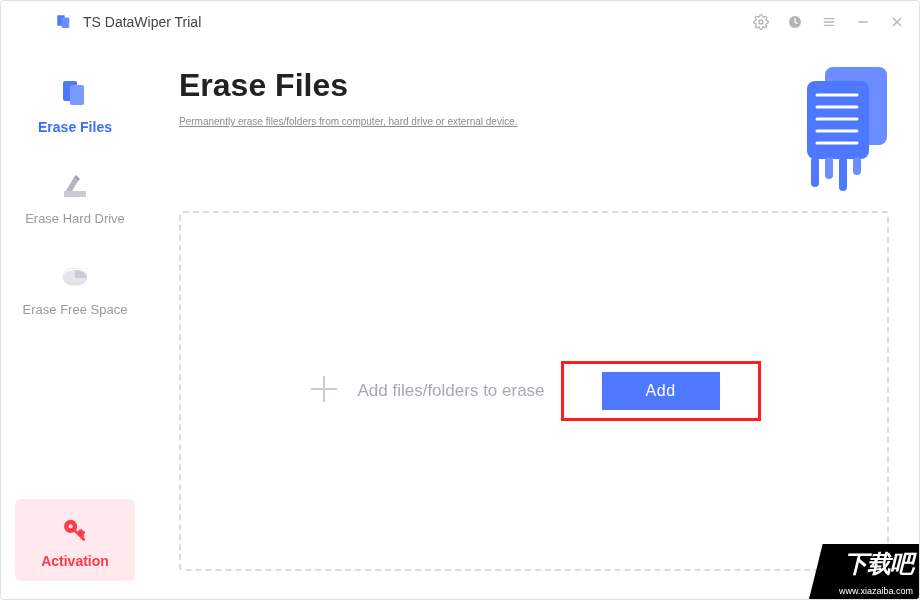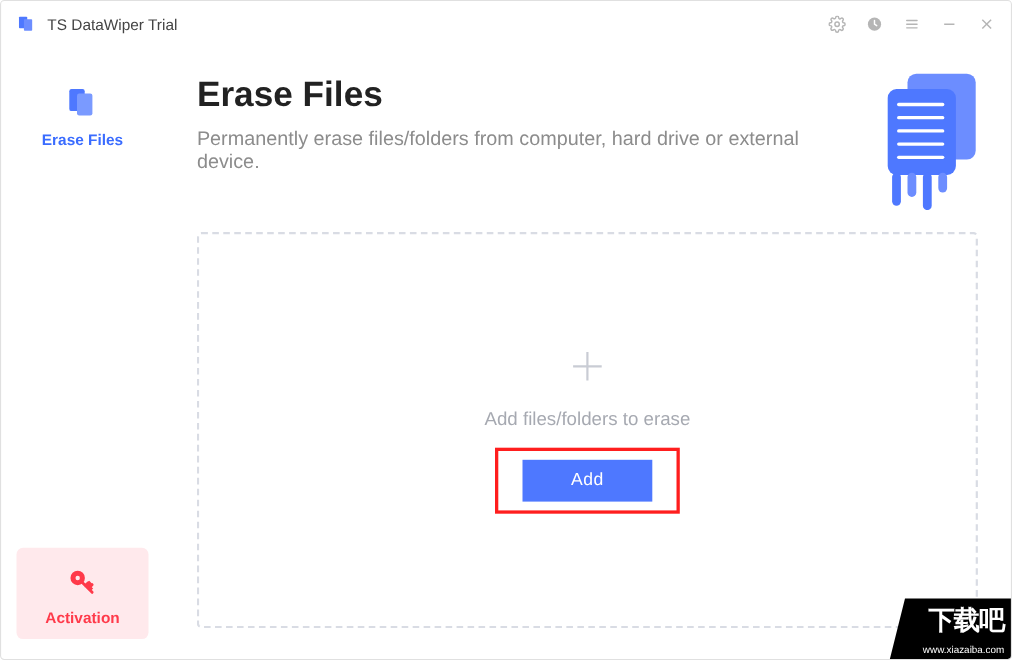--- a/index.html
+++ b/index.html
@@ -1,19 +1,19 @@
 <!DOCTYPE html>
 <html><head>
 <meta charset="utf-8">
 <style>
   * { box-sizing: border-box; margin: 0; padding: 0; font-family: "Segoe UI", Arial, sans-serif; }
   body { width: 920px; height: 600px; background: #fff; overflow: hidden; position: relative; border: 1px solid #e0e0e0; border-radius: 4px; }
   
   
-  .titlebar { height: 42px; display: flex; align-items: center; padding: 0 14px; }
+  .titlebar { height: 42px; display: flex; align-items: center; padding: 0 14px; margin-left: 40px; }
   .titlebar-left { display: flex; align-items: center; gap: 10px; }
   .app-logo svg { width: 18px; height: 18px; display: block; }
   .app-title { font-size: 14px; color: #444; }
   .titlebar-spacer { flex: 1; }
   .titlebar-icons { display: flex; align-items: center; gap: 18px; color: #b5b5b5; }
   .titlebar-icons .tb-btn { cursor: pointer; display: flex; align-items: center; justify-content: center; }
   .tb-btn svg { width: 16px; height: 16px; display: block; }
   
   
   .body-row { display: flex; height: calc(100% - 42px); }
@@ -29,35 +29,35 @@
   
   .activation { margin: 0 14px 18px; background: #ffe9ec; border-radius: 6px; display: flex; flex-direction: column; align-items: center; padding: 16px 16px 12px; cursor: pointer; }
   .activation svg { width: 28px; height: 28px; }
   .activation-label { color: #ff3a4a; font-weight: 700; font-size: 14px; margin-top: 6px; }
   
   
   .main { flex: 1; position: relative; padding: 0 30px 30px 30px; }
   .header-row { display: flex; align-items: flex-start; padding-top: 24px; }
   .header-text { flex: 1; }
   .page-title { font-size: 32px; font-weight: 700; color: #222; }
-  .page-subtitle { font-size: 18px; color: #8c8c8c; margin-top: 12px; }
+  .page-subtitle { font-size: 10px; color: #8c8c8c; margin-top: 12px; text-decoration: underline; }
   
   .decor { width: 120px; height: 130px; margin-top: -6px; margin-right: -8px; }
   
   
-  .dropzone { margin-top: 20px; height: 360px; border: 2px dashed #d9dce4; border-radius: 4px; display: flex; flex-direction: column; align-items: center; justify-content: center; gap: 16px; }
+  .dropzone { margin-top: 20px; height: 360px; border: 2px dashed #d9dce4; border-radius: 4px; display: flex; flex-direction: row; align-items: center; justify-content: center; gap: 16px; }
   .plus-row { color: #c9ccd4; }
   .dz-label { font-size: 17px; color: #a6a9b1; font-weight: 500; }
-  .dz-button-wrap { position: relative; padding: 8px 22px; border: 3px solid #ff1e1e; }
+  .dz-button-wrap { position: relative; padding: 8px 38px; border: 3px solid #ff1e1e; }
   .dz-button { background: #4e78ff; color: #fff; font-size: 16px; padding: 10px 44px; border: none; cursor: pointer; display: block; letter-spacing: 0.5px; }
   
   
   .watermark { position: absolute; right: 0; bottom: 0; width: 110px; height: 55px; }
   .watermark .bg { position:absolute; inset:0; background:#000; transform: skewX(-14deg); transform-origin: bottom right; }
-  .watermark .txt1 { position:absolute; top:4px; right:6px; color:#fff; font-weight:900; font-size:24px; letter-spacing:-1px; }
+  .watermark .txt1 { position:absolute; top:4px; right:6px; color:#fff; font-weight:900; font-size:24px; font-style:italic; letter-spacing:-1px; }
   .watermark .txt2 { position:absolute; bottom:3px; right:6px; color:#fff; font-size:9px;margin-left:40px; }
 </style>
 </head>
 <body>
 
 <div class="titlebar">
   <div class="titlebar-left">
     <span class="app-logo">
       <svg viewBox="0 0 24 24">
           <rect x="3" y="3" width="10" height="14" rx="1" fill="#4e78ff"></rect>
@@ -108,21 +108,41 @@
     <div class="nav-item active">
       <span class="nav-icon">
         <svg width="36" height="30" viewBox="0 0 36 30">
             <rect x="6" y="2" width="14" height="20" rx="2" fill="#4e78ff"></rect>
             <rect x="13" y="6" width="14" height="20" rx="2" fill="#7a9aff"></rect>
           </svg>
       </span>
       <span class="nav-label">Erase Files</span>
     </div>
 
-
+    <div class="nav-item">
+      <span class="nav-icon">
+        <svg width="34" height="28" viewBox="0 0 34 28">
+            <path d="M6 19 L28 19 L28 25 L6 25 Z" fill="#c9ccd4"></path>
+            <path d="M8 19 L16 5 L20 9 L14 19 Z" fill="#b3b6bf"></path>
+            <path d="M16 5 L20 9 L22 7 L18 3 Z" fill="#9ea1ab"></path>
+          </svg>
+      </span>
+      <span class="nav-label">Erase Hard Drive</span>
+    </div>
+
+    <div class="nav-item">
+      <span class="nav-icon">
+        <svg width="30" height="26" viewBox="0 0 30 26">
+            <ellipse cx="15" cy="14" rx="12" ry="8" fill="#e4e6eb"></ellipse>
+            <path d="M15 6 A12 8 0 0 1 27 14 L15 14 Z" fill="#c9ccd4"></path>
+            <ellipse cx="15" cy="12" rx="12" ry="8" fill="none" stroke="#d0d3da" stroke-width="0.5"></ellipse>
+          </svg>
+      </span>
+      <span class="nav-label">Erase Free Space</span>
+    </div>
 
 
     <div class="sidebar-spacer"></div>
 
     <div class="activation">
       <span>
         <svg viewBox="0 0 32 32" width="28" height="28">
             <circle cx="11" cy="13" r="6" fill="none" stroke="#ff3a4a" stroke-width="3"></circle>
             <path d="M15 17 L26 28 M22 24 L26 20 M19 21 L22 18" stroke="#ff3a4a" stroke-width="3" fill="none" stroke-linecap="round"></path>
             <circle cx="11" cy="13" r="6" fill="#ff3a4a"></circle>

